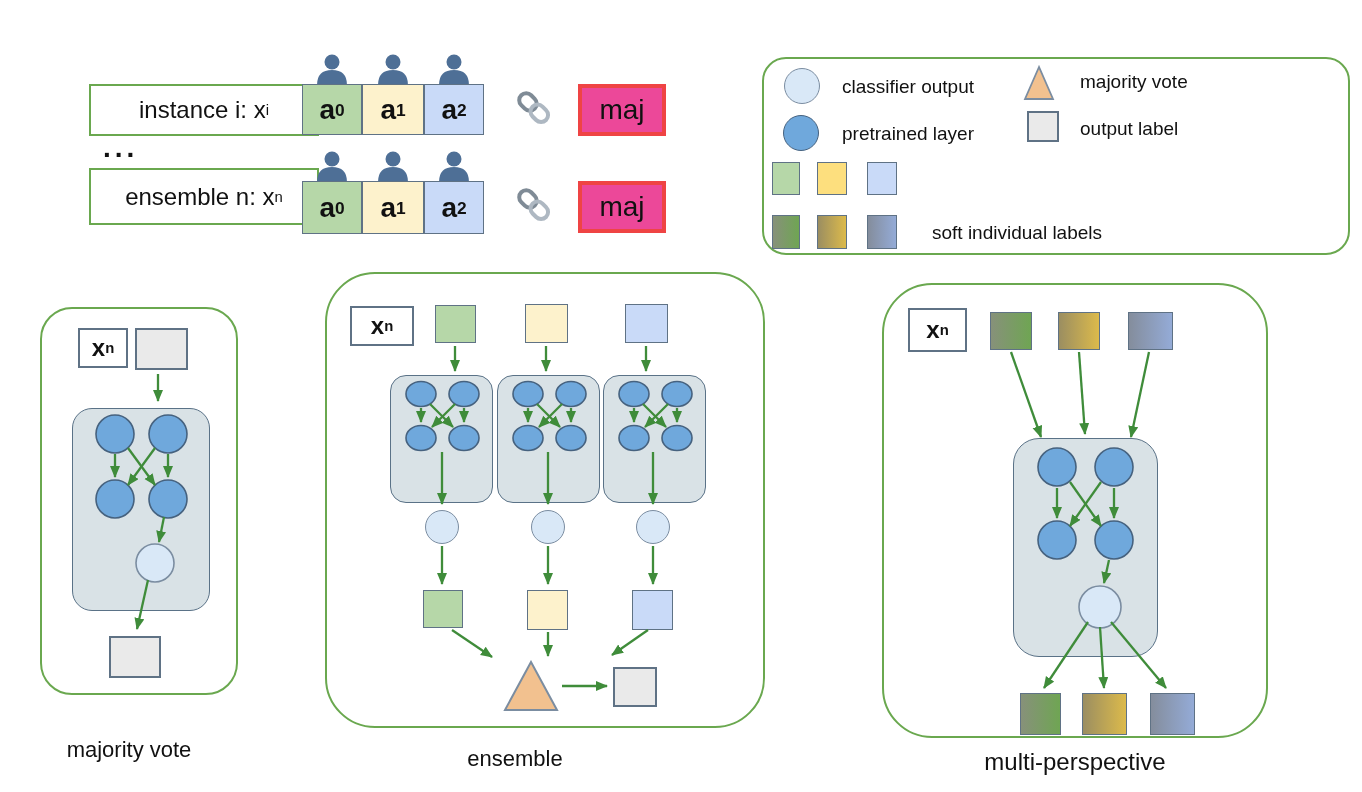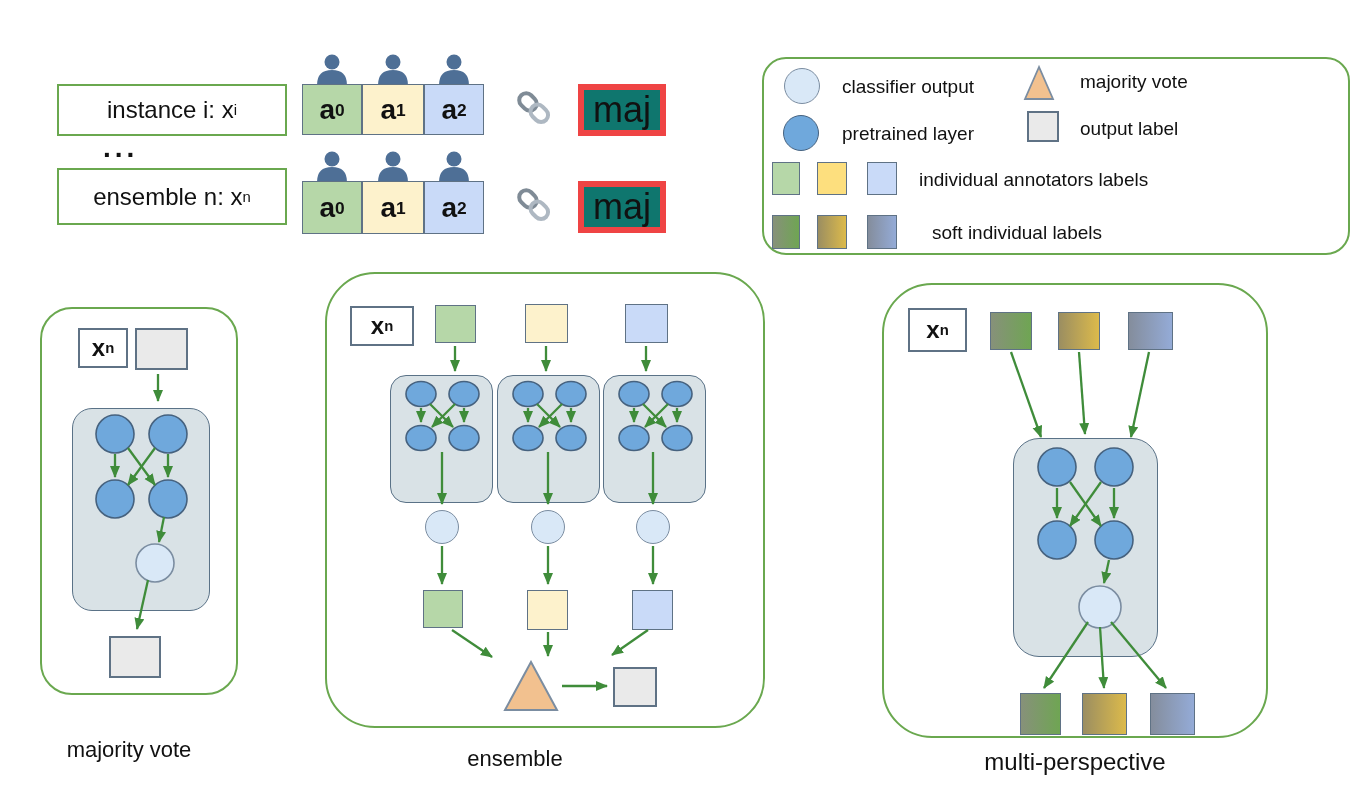--- a/index.html
+++ b/index.html
@@ -2,32 +2,32 @@
 <html><head>
 <meta charset="utf-8">
 <style>
   html,body{margin:0;padding:0;background:#fff;}
   .canvas{position:relative;width:1362px;height:792px;background:#ffffff;
           font-family:"Liberation Sans",sans-serif;color:#111;overflow:hidden;}
   .abs{position:absolute;box-sizing:border-box;}
   .flexc{display:flex;align-items:center;justify-content:center;}
   sub{font-size:0.62em;line-height:0;}
   
-  .ibox{border:2px solid #6aa84f;background:#fff;font-size:24px;}
+  .ibox{border:2px solid #6aa84f;background:#fff;font-size:24px;margin-left:32px;}
   .dots{font-size:28px;font-weight:bold;letter-spacing:4px;}
   
   .abox{border:1.5px solid #5f7285;font-size:28px;font-weight:bold;}
   .fill-green{background:#b6d7a8;}
   .fill-yellow{background:#fdf2cc;}
   .fill-blue{background:#c9daf8;}
   .fill-gold{background:#fddf7e;}
   .g-green{background:linear-gradient(90deg,#87917a 0%,#6fa553 100%);}
   .g-gold{background:linear-gradient(90deg,#9b8e61 0%,#dcba4b 100%);}
   .g-blue{background:linear-gradient(90deg,#848d9c 0%,#94abd7 100%);}
-  .majbox{background:#0f766e;border:6px solid #ef4444;font-size:36px;}
+  .majbox{background:#ec4899;border:4px solid #ef4444;font-size:28px;}
   .outbox{background:#eaeaea;border:2px solid #5f7285;}
   .sq{border:1.5px solid #5f7285;}
   
   .legend{border:2px solid #6aa84f;border-radius:24px;background:#fff;}
   .ltext{font-size:19px;white-space:nowrap;}
   .circ{border-radius:50%;}
   .c-cls{background:#d9e8f7;border:1.6px solid #7b8da1;}
   .c-pre{background:#6fa8dc;border:1.6px solid #46627f;}
   
   .panel{border:2px solid #6aa84f;background:transparent;}
@@ -134,21 +134,20 @@
       <polygon points="16,3 2,35 30,35" fill="#f2c18f" stroke="#7b8da1" stroke-width="1.8"></polygon>
     </svg>
     <div class="abs ltext" style="left:316px;top:12px;">majority vote</div>
     <div class="abs circ c-pre" style="left:19px;top:56px;width:36px;height:36px;"></div>
     <div class="abs ltext" style="left:78px;top:64px;">pretrained layer</div>
     <div class="abs outbox" style="left:263px;top:52px;width:32px;height:31px;"></div>
     <div class="abs ltext" style="left:316px;top:59px;text-align:center;">output label</div>
     <div class="abs sq fill-green" style="left:8px;top:103px;width:28px;height:33px;"></div>
     <div class="abs sq fill-gold" style="left:53px;top:103px;width:30px;height:33px;"></div>
     <div class="abs sq fill-blue" style="left:103px;top:103px;width:30px;height:33px;"></div>
-    <div class="abs ltext" style="left:155px;top:110px;">individual annotators labels</div>
     <div class="abs sq g-green" style="left:8px;top:156px;width:28px;height:34px;"></div>
     <div class="abs sq g-gold" style="left:53px;top:156px;width:30px;height:34px;"></div>
     <div class="abs sq g-blue" style="left:103px;top:156px;width:30px;height:34px;"></div>
     <div class="abs ltext" style="left:168px;top:163px;">soft individual labels</div>
   </div>
 
   <div class="abs panel" style="left:40px;top:307px;width:198px;height:388px;border-radius:32px;"></div>
   <div class="abs flexc xnbox" style="left:78px;top:328px;width:50px;height:40px;">
     <span>x</span>
       <sub>n</sub>

